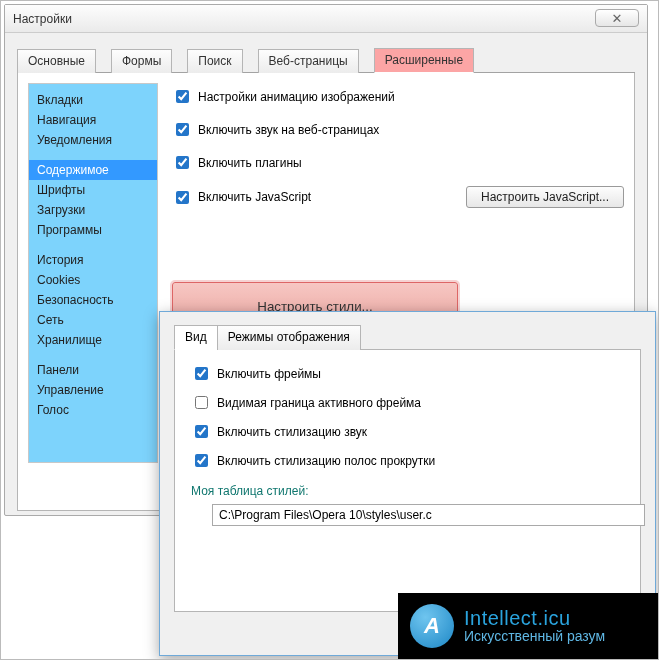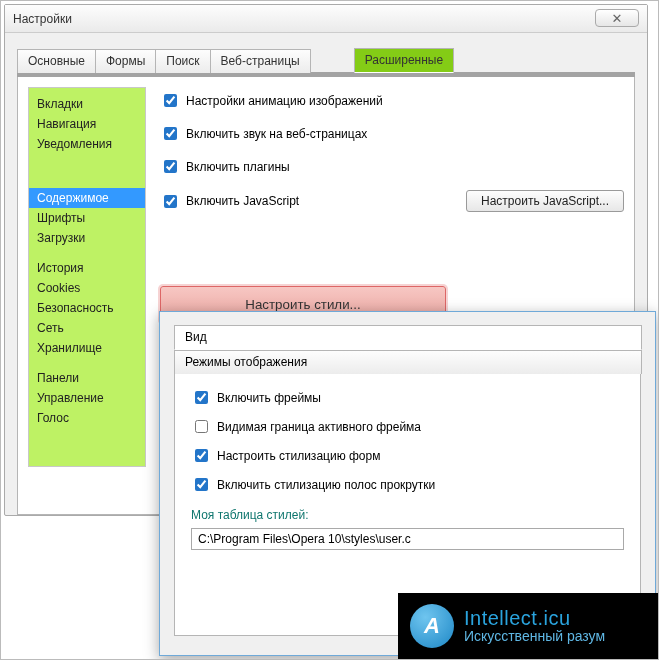--- a/index.html
+++ b/index.html
@@ -39,66 +39,65 @@
     width:44px; height:18px;
     border:1px solid #aaa; border-radius:4px;
     background:linear-gradient(#fff,#e6e6e6);
     display:flex;align-items:center;justify-content:center;
     color:#666; font-size:13px;
   }
 
   .outer-tabs {
     margin: 14px 12px 0 12px;
     display:flex; align-items:flex-end;
-    border-bottom:5px solid #a3a3a3;
+    border-bottom:1px solid #a3a3a3;
+    gap:16px;
   }
   .outer-tab {
     padding:4px 10px 5px;
     border:1px solid #b5b5b5;
     border-bottom:none;
     background:linear-gradient(#fdfdfd,#ececec);
     margin-right:-1px;
     position:relative; top:1px;
     color:#333;
   }
   .outer-tab.active {
-    background:#84cc16;
+    background:#fca5a5;
     border-bottom:1px solid #fff;
     top:1px;
-    margin-left:44px;
   }
 
   .tab-body {
     margin:0 12px 12px 12px;
     border:1px solid #b5b5b5;
     border-top:none;
     background:#fff;
     height:438px;
     padding:10px 10px;
     display:flex;
     gap:14px;
   }
 
   .sidebar {
-    width:118px;
+    width:130px;
     border:1px solid #c8c8c8;
-    background:#bef264;
+    background:#7dd3fc;
     padding:6px 0;
     height:380px;
     overflow:hidden;
   }
   .side-item {
     padding:3px 8px;
     color:#222;
     cursor:default;
   }
   .side-item.selected {
     background:#3399ff;
     color:#fff;
-    margin-top:24px;
   }
   .side-spacer { height:10px; }
 
   .content {
     flex:1;
     padding-top:4px;
   }
   .checkrow {
     display:flex; align-items:center;
     gap:6px;
@@ -115,21 +114,21 @@
     background:linear-gradient(#fdfdfd,#e7e7e7);
     padding:3px 14px;
     border-radius:3px;
     font-size:12px;
     color:#222;
   }
   .styles-btn {
     display:block;
     margin-top:74px;
     width:286px;
-    padding:10px 0;
+    padding:16px 0;
     text-align:center;
     border:1px solid #d66;
     background:linear-gradient(#f7c7c3,#eaa6a0);
     border-radius:3px;
     box-shadow:0 0 0 2px rgba(220,80,80,.25);
     color:#333;
   }
 
   
   .child-window {
@@ -156,21 +155,20 @@
     border-top-right-radius:0;
     display:flex;align-items:center;justify-content:center;
     color:#fff;
   }
   .child-close svg { width:11px; height:11px; }
 
   .child-tabs {
     margin:12px 14px 0 14px;
     display:flex;
     border-bottom:1px solid #b5b5b5;
-    flex-direction:column;
   }
   .child-tab {
     padding:4px 10px 5px;
     border:1px solid #b5b5b5;
     border-bottom:none;
     background:linear-gradient(#fdfdfd,#ececec);
     margin-right:-1px;
     position:relative; top:1px;
   }
   .child-tab.active {
@@ -186,20 +184,21 @@
     height:262px;
   }
   .child-body .checkrow { margin-bottom:10px; }
   .label-line { margin:14px 0 6px; color:#0f766e; }
   .path-input {
     width:100%;
     border:1px solid #a9a9a9;
     padding:3px 6px;
     font-size:12px;
     background:#fff;
+    margin-left:21px;
   }
 
   
   .watermark {
     position:absolute;
     right:0; bottom:0;
     height:66px; width:260px;
     background:#000;
     display:flex; align-items:center;
     padding-left:12px;
@@ -237,20 +236,21 @@
 
   <div class="tab-body">
     <div class="sidebar">
       <div class="side-item">Вкладки</div>
       <div class="side-item">Навигация</div>
       <div class="side-item">Уведомления</div>
       <div class="side-spacer"></div>
       <div class="side-item selected">Содержимое</div>
       <div class="side-item">Шрифты</div>
       <div class="side-item">Загрузки</div>
+      <div class="side-item">Программы</div>
       <div class="side-spacer"></div>
       <div class="side-item">История</div>
       <div class="side-item">Cookies</div>
       <div class="side-item">Безопасность</div>
       <div class="side-item">Сеть</div>
       <div class="side-item">Хранилище</div>
       <div class="side-spacer"></div>
       <div class="side-item">Панели</div>
       <div class="side-item">Управление</div>
       <div class="side-item">Голос</div>
@@ -292,21 +292,21 @@
     <div class="checkrow">
       <input type="checkbox" checked="" style="">
       <span>Включить фреймы</span>
     </div>
     <div class="checkrow">
       <input type="checkbox" style="">
       <span>Видимая граница активного фрейма</span>
     </div>
     <div class="checkrow">
       <input type="checkbox" checked="" style="">
-      <span>Настроить стилизацию форм</span>
+      <span>Включить стилизацию звук</span>
     </div>
     <div class="checkrow">
       <input type="checkbox" checked="" style="">
       <span>Включить стилизацию полос прокрутки</span>
     </div>
 
     <div class="label-line">Моя таблица стилей:</div>
     <input class="path-input" type="text" value="C:\Program Files\Opera 10\styles\user.c" style="">
   </div>
 </div>

